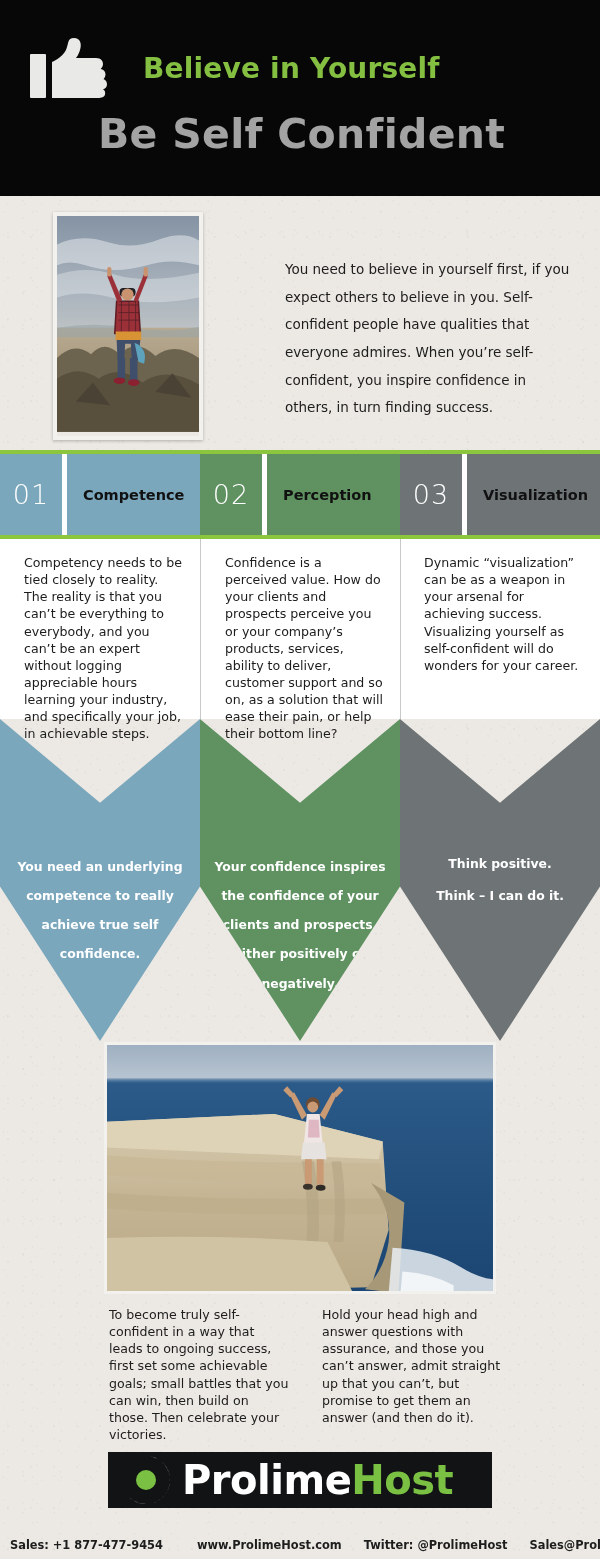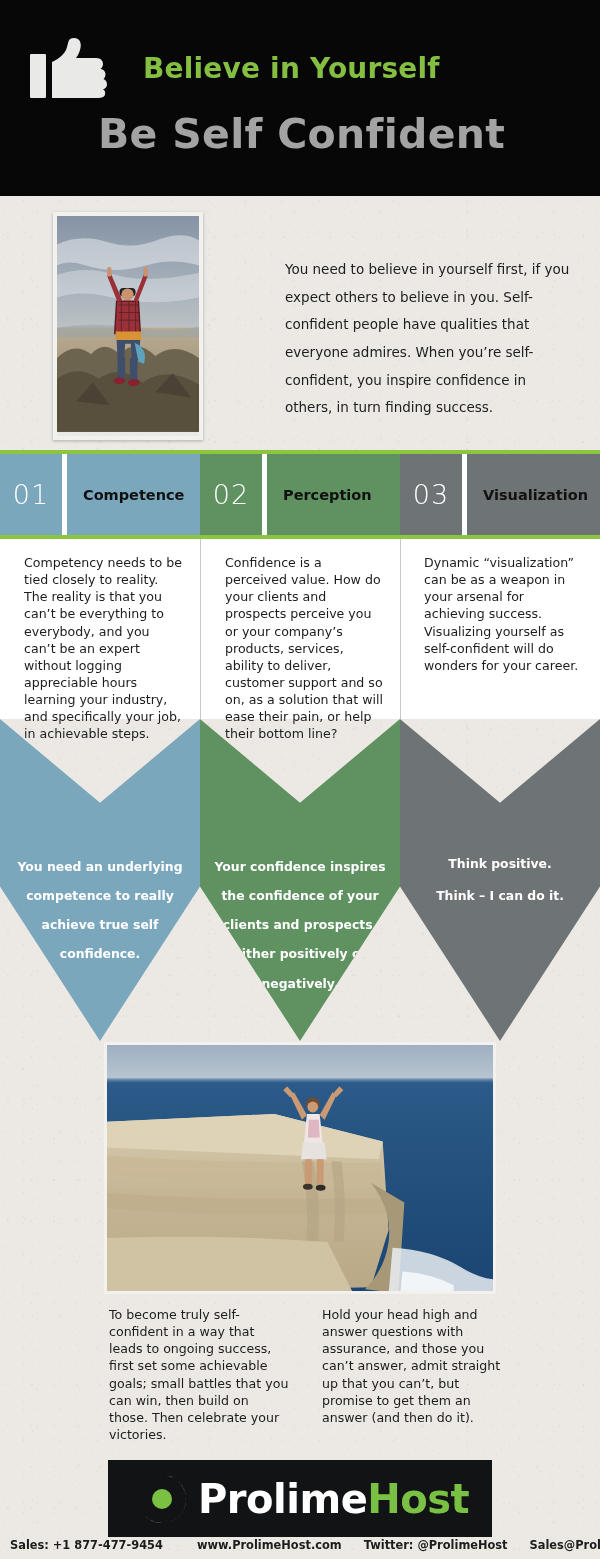--- a/index.html
+++ b/index.html
@@ -125,23 +125,23 @@
   
   .bottom-text {
     position: absolute; top: 1306px; width: 180px;
     font-size: 12.6px; line-height: 1.36; color: #1d1d1d;
   }
   #bottom-1 { left: 109px; }
   #bottom-2 { left: 322px; }
 
   
   #logo-bar {
-    position: absolute; left: 108px; top: 1452px; width: 384px; height: 77px;
+    position: absolute; left: 108px; top: 1452px; width: 384px; height: 56px;
     background: #111315;
-    display: flex; align-items: center; padding-left: 28px; margin-top: 8px;
+    display: flex; align-items: center; padding-left: 12px;
   }
   #logo-mark {
     width: 52px; height: 52px; flex: 0 0 52px; position: relative;
   }
   #logo-word {
     margin-left: 10px; font-size: 40px; font-weight: bold; letter-spacing: -0.5px;
     white-space: nowrap;
   }
   #logo-word .w1 { color: #ffffff; }
   #logo-word .w2 { color: #7ac143; }

